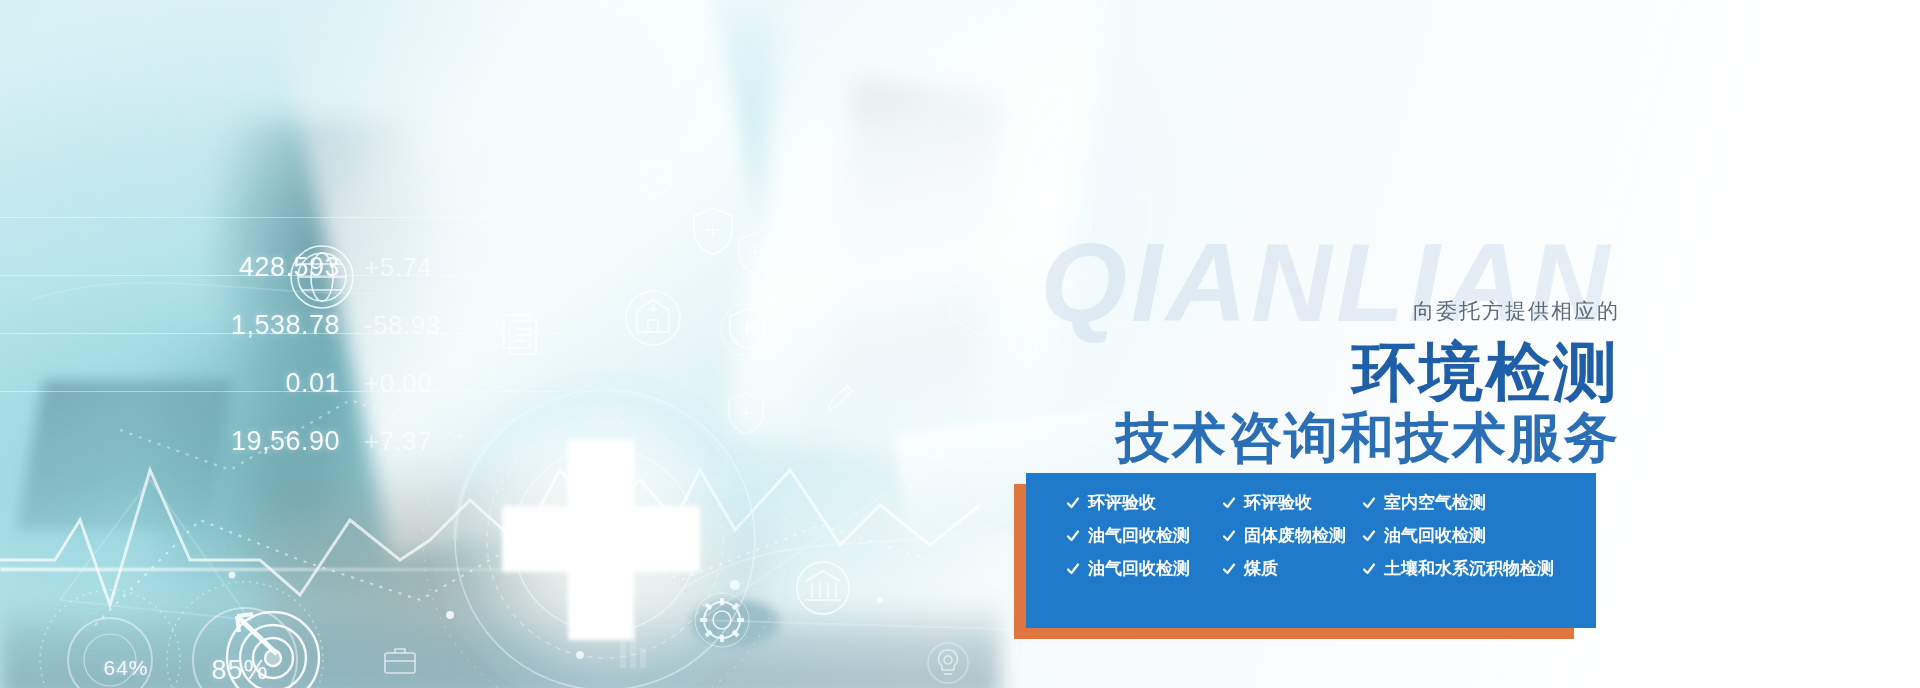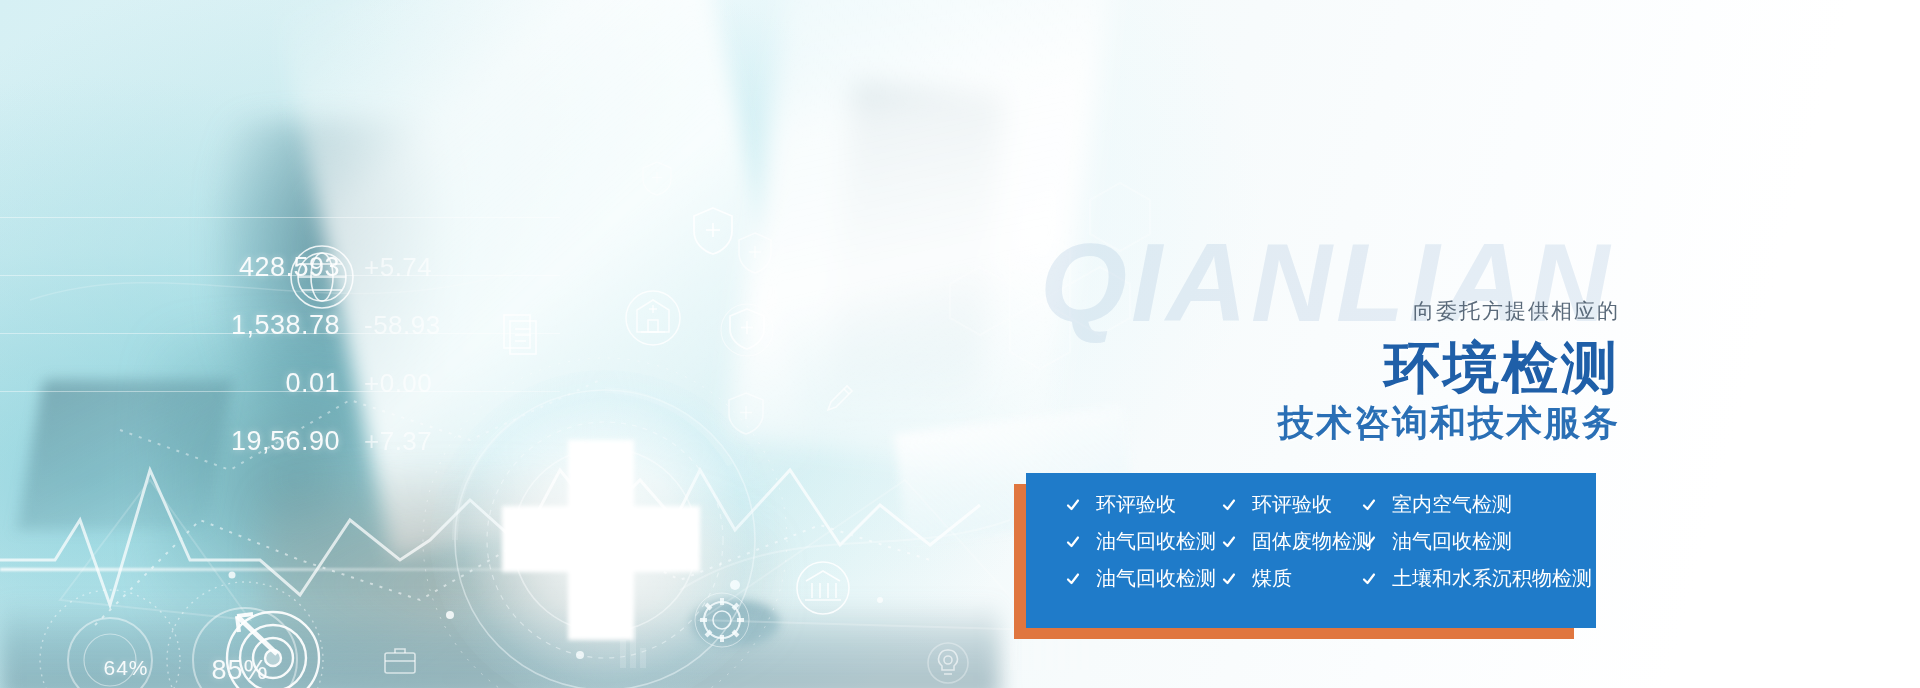--- a/index.html
+++ b/index.html
@@ -130,49 +130,49 @@
     font-size:112px;font-weight:bold;font-style:italic;letter-spacing:4px;
     color:rgba(130,165,205,0.18);white-space:nowrap;
     font-family:"Liberation Sans","DejaVu Sans",sans-serif;
   }
   .copy{position:absolute;left:1010px;top:255px;width:610px;text-align:right;margin-top:42px;}
   .eyebrow{
     font-size:21px;color:#5a6a7a;letter-spacing:2px;margin:0 0 14px 0;
     font-family:"DejaVu Sans","Liberation Sans",sans-serif;
   }
   .h1{
-    font-size:56px;line-height:1.04;font-weight:bold;color:#1f5fa8;
+    font-size:64px;line-height:1.04;font-weight:bold;color:#1f5fa8;
     letter-spacing:3px;margin:0;
     font-family:Liberation Sans, sans-serif;
     text-shadow:2px 2px 0 rgba(255,255,255,0.55);
   }
   .h2{
-    font-size:36px;line-height:1.12;font-weight:bold;color:#2a6fb5;
+    font-size:54px;line-height:1.12;font-weight:bold;color:#2a6fb5;
     letter-spacing:2px;margin:6px 0 0 0;
-    font-family:Liberation Serif, serif;
+    font-family:Liberation Mono, monospace;
     text-shadow:2px 2px 0 rgba(255,255,255,0.5);
   }
 
   
   .feature-shadow{
     position:absolute;left:1014px;top:484px;width:560px;height:155px;
     background:#e0763f;
   }
   .feature-box{
     position:absolute;left:1026px;top:473px;width:570px;height:155px;
     background:#1f7bc9;
     padding:18px 26px 18px 40px;box-sizing:border-box;
   }
   .feature-grid{
     display:grid;grid-template-columns:148px 132px auto;
     row-gap:10px;column-gap:8px;
   }
   .fitem{
-    display:flex;align-items:center;gap:16px;
-    color:#ffffff;font-size:20px;font-weight:normal;white-space:nowrap;
+    display:flex;align-items:center;gap:8px;
+    color:#ffffff;font-size:17px;font-weight:bold;white-space:nowrap;
     font-family:"DejaVu Sans","Liberation Sans",sans-serif;
   }
   .check{
     flex:0 0 auto;width:14px;height:14px;color:#ffffff;
   }
   .check svg{display:block;}
 </style>
 </head>
 <body>
 

